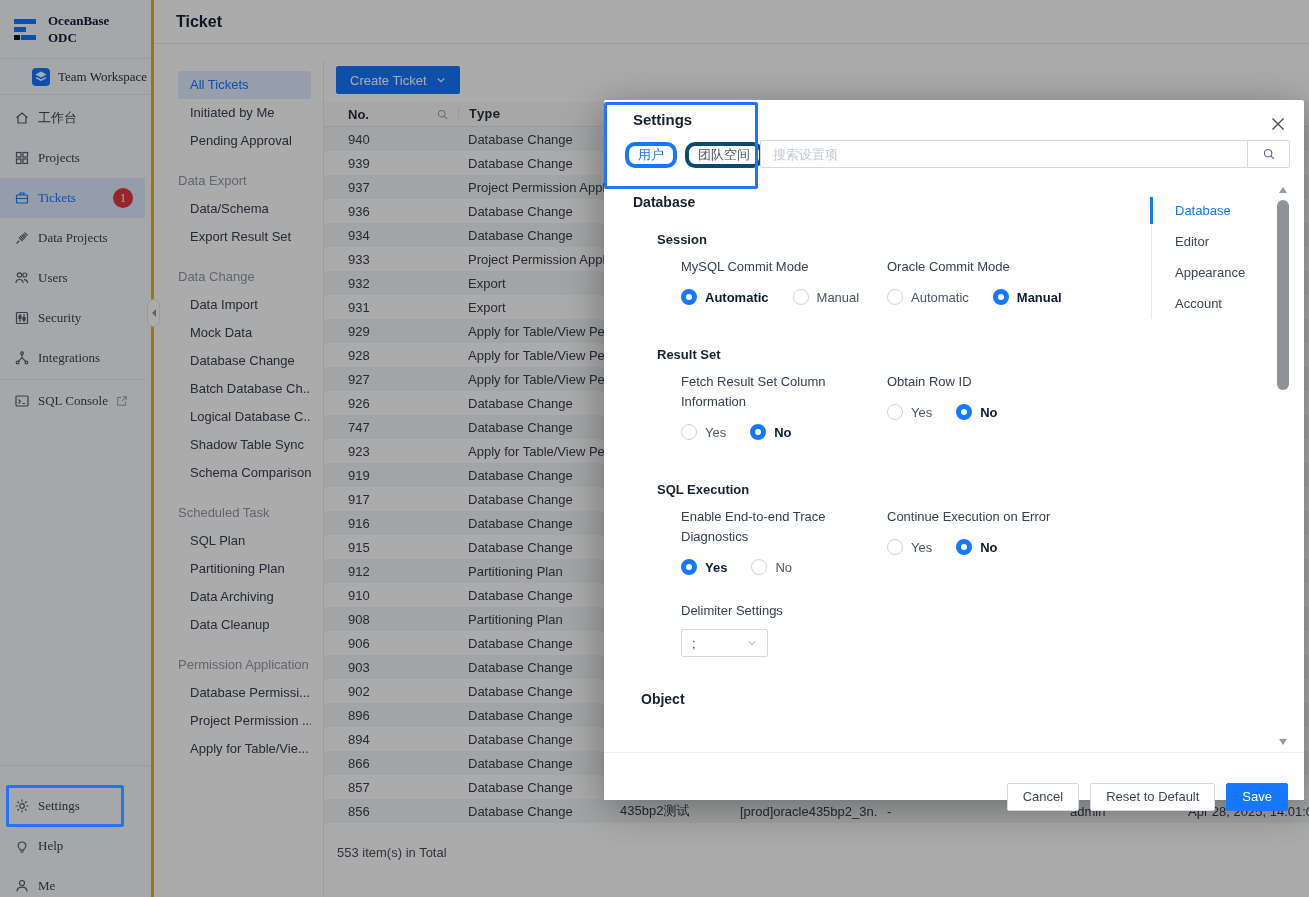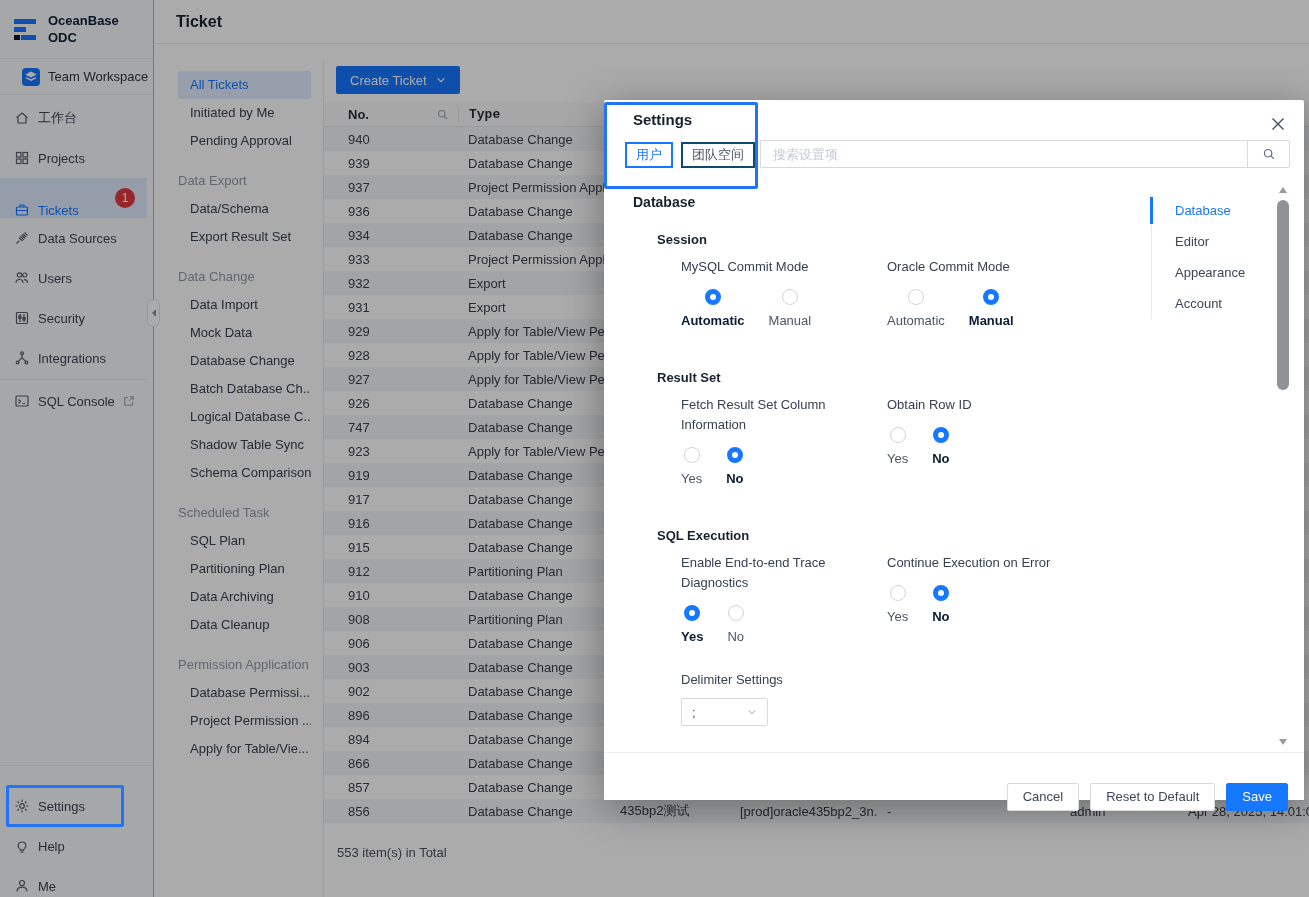--- a/index.html
+++ b/index.html
@@ -7,37 +7,37 @@
   body { font-family:"Liberation Sans", sans-serif; background:#fff; position:relative; font-size:13px; color:#333; }
   .page { position:relative; width:1309px; height:897px; background:#fff; overflow:hidden; }
 
   
   .mask { position:absolute; inset:0; background:rgba(0,0,0,0.33); z-index:10; }
   .annot { position:absolute; border:3px solid #2373f8; z-index:30; background:transparent; border-radius:2px; }
   #annot-modal-header { left:604px; top:102px; width:154px; height:87px; }
   #annot-settings { left:6px; top:785px; width:118px; height:42px; }
 
   
-  .sidebar { position:absolute; left:0; top:0; bottom:0; width:154px; background:#f7f9fb; border-right:1px solid #eab308; z-index:1; }
+  .sidebar { position:absolute; left:0; top:0; bottom:0; width:154px; background:#f7f9fb; border-right:3px solid #eab308; z-index:1;font-family:Liberation Serif, serif; }
   .logo-row { display:flex; align-items:center; height:58px; padding-left:14px; }
   .logo-mark { position:relative; width:26px; height:26px; flex:0 0 26px; }
   .logo-mark i { position:absolute; display:block; }
   .lb1 { left:0; top:3px;  width:22px; height:5px; background:#1677ff; }
   .lb2 { left:0; top:11px; width:12px; height:5px; background:#1677ff; }
   .lb3a{ left:0; top:19px; width:6px;  height:5px; background:#0b1626; }
   .lb3b{ left:7px; top:19px; width:15px; height:5px; background:#1677ff; }
   .logo-text { margin-left:8px; font-weight:bold; color:#0c1e3a; font-size:13px; line-height:17px; }
   .side-divider { height:1px; background:#e7e9ec; }
-  .workspace-row { height:35px; display:flex; align-items:center; padding-left:22px; color:#2c3340; }
+  .workspace-row { height:35px; display:flex; align-items:center; padding-left:32px; color:#2c3340; }
   .ws-icon { width:18px; height:18px; border-radius:4px; background:#1677ff; color:#fff; display:flex; align-items:center; justify-content:center; margin-right:8px; }
   .side-nav { position:absolute; top:98px; left:0; right:6px; }
   .side-item { height:40px; display:flex; align-items:center; padding-left:14px; position:relative; color:#3d4452; cursor:pointer; }
   .side-item .icn { width:16px; height:16px; margin-right:8px; color:#565e6c; display:inline-flex; }
   .side-item .icn svg { width:16px; height:16px; }
-  .side-item.active { background:#dfeaff; color:#1677ff;align-items:flex-end; }
+  .side-item.active { background:#dfeaff; color:#1677ff; }
   .side-item.active .icn { color:#1677ff; }
   .side-item .ext { margin-left:8px; color:#9aa3ad; display:inline-flex; }
   .side-item .ext svg { width:12px; height:12px; }
   .badge { position:absolute; right:12px; top:10px; min-width:20px; height:20px; border-radius:10px; background:#e23a41; color:#fff; font-size:12px; display:flex; align-items:center; justify-content:center; padding:0 5px; }
   .nav-divider { margin:1px 0; }
   .bottom-div { position:absolute; top:765px; left:0; right:0; }
   .sidebar-bottom { position:absolute; top:786px; left:0; right:0; }
   .collapse-handle { position:absolute; left:147px; top:299px; width:13px; height:28px; background:#fff; border:1px solid #e2e4e7; border-radius:7px; z-index:2; display:flex; align-items:center; justify-content:center; }
   .collapse-handle b { width:0; height:0; border-top:4px solid transparent; border-bottom:4px solid transparent; border-right:4px solid #8d949e; }
 
@@ -70,41 +70,41 @@
   .c7 { flex:1; padding-right:12px; }
   .th.c1 .srch { position:absolute; left:112px; top:1px; color:#9aa1ab; display:inline-flex; }
   .th.c1 .srch svg { width:13px; height:13px; }
   .th.c2 { border-left:1px solid #e6e6e6;font-family:Liberation Mono, monospace; }
   .total-text { position:absolute; left:13px; top:785px; color:#4a5059; }
 
   
   .modal { position:absolute; left:604px; top:100px; width:700px; height:700px; background:#fff; z-index:20; border-radius:2px; box-shadow:0 8px 40px rgba(0,0,0,0.35); }
   .m-title { position:absolute; left:29px; top:11px; font-size:15px; font-weight:bold; color:#16202e; }
   .m-tabs { position:absolute; left:21px; top:42px; display:flex; gap:8px; }
-  .m-tab { height:26px; padding:0 9px; border:2px solid #0c4a6e; border-radius:0; color:#4b5563; display:flex; align-items:center; cursor:pointer; background:#fff;font-family:Liberation Mono, monospace; }
+  .m-tab { height:26px; padding:0 9px; border:4px solid #0c4a6e; border-radius:10px; color:#4b5563; display:flex; align-items:center; cursor:pointer; background:#fff;font-family:Liberation Mono, monospace; }
   .m-tab.active { border-color:#1677ff; color:#1677ff; }
   .m-search { position:absolute; left:156px; top:40px; width:530px; height:28px; display:flex; }
   .m-search input { flex:1; border:1px solid #d9d9d9; border-right:none; padding:0 12px; font-size:13px; color:#333; outline:none; border-radius:2px 0 0 2px; font-family:inherit; }
   .m-search input::placeholder { color:#c4c9d4; }
   .m-search .sbtn { width:43px; border:1px solid #d9d9d9; background:#fff; display:flex; align-items:center; justify-content:center; border-radius:0 2px 2px 0; color:#5b6b85; cursor:pointer; }
   .m-search .sbtn svg { width:14px; height:14px; }
   .m-close { position:absolute; right:18px; top:16px; width:16px; height:16px; color:#3f4c63; cursor:pointer; }
   .m-close svg { width:16px; height:16px; }
 
   .m-content { position:absolute; left:0; top:88px; width:540px; height:564px; overflow:hidden; padding-left:29px; }
   .m-page-heading { margin-top:6px; font-size:14px; font-weight:bold; color:#18222f; }
   .m-group { margin-top:42px; margin-left:24px; }
   .m-group.first { margin-top:22px; }
   .m-group-heading { font-size:13px; font-weight:bold; color:#18222f; }
   .m-fields { display:flex; margin-top:10px; margin-left:24px;gap:25px; }
   .m-field { width:181px; flex:0 0 181px; }
   .m-field:last-child { width:auto; flex:0 0 auto; }
   .m-field-label { color:#374151; line-height:20px; max-width:172px; }
   .m-radios { display:flex; gap:24px; margin-top:12px; align-items:center; }
-  .m-radio { display:flex; align-items:center; gap:8px; color:#4b5563; cursor:pointer;flex-direction:column; }
+  .m-radio { display:flex; align-items:center; gap:8px; color:#4b5563; cursor:pointer; }
   .m-radio .dot { width:16px; height:16px; border-radius:50%; border:1px solid #cfd4dc; background:#fff; }
   .m-radio.checked .dot { border:5px solid #1677ff; }
   .m-radio.checked .lbl { color:#0b1c33; font-weight:bold; }
   .m-delimiter { margin-left:48px; margin-top:26px; }
   .m-select { margin-top:8px; width:87px; height:28px; border:1px solid #d9d9d9; border-radius:2px; display:flex; align-items:center; justify-content:space-between; padding:0 10px; color:#444; cursor:pointer; }
   .m-select .chev { color:#bfc4cc; display:inline-flex; }
   .m-select .chev svg { width:10px; height:10px; }
   .m-object-heading { margin-top:34px; margin-left:8px; font-size:14px; font-weight:bold; color:#18222f; }
   .m-object-label { margin-left:48px; margin-top:8px; color:#374151; }
 
@@ -186,21 +186,21 @@
         </div>
         <div class="side-item">
           <span class="icn">
             <svg viewBox="0 0 16 16" fill="none" stroke="currentColor" stroke-width="1.2">
               <path d="M2.5 13.5l2.8-2.8"></path>
               <path d="M5 7.5l3.5 3.5M7.5 5l3.5 3.5"></path>
               <path d="M6.2 6.2 9.8 9.8M10.5 2.5l3 3"></path>
               <path d="M9 4l3 3"></path>
             </svg>
           </span>
-          <span class="lbl">Data Sources</span>
+          <span class="lbl">Data Projects</span>
         </div>
         <div class="side-item">
           <span class="icn">
             <svg viewBox="0 0 16 16" fill="none" stroke="currentColor" stroke-width="1.2">
               <circle cx="5.5" cy="5" r="2.2"></circle>
               <path d="M2 13c0-2 1.6-3.5 3.5-3.5S9 11 9 13"></path>
               <circle cx="10.8" cy="5" r="2"></circle>
               <path d="M10 9.7c2 .1 3.5 1.6 3.5 3.3"></path>
             </svg>
           </span>

